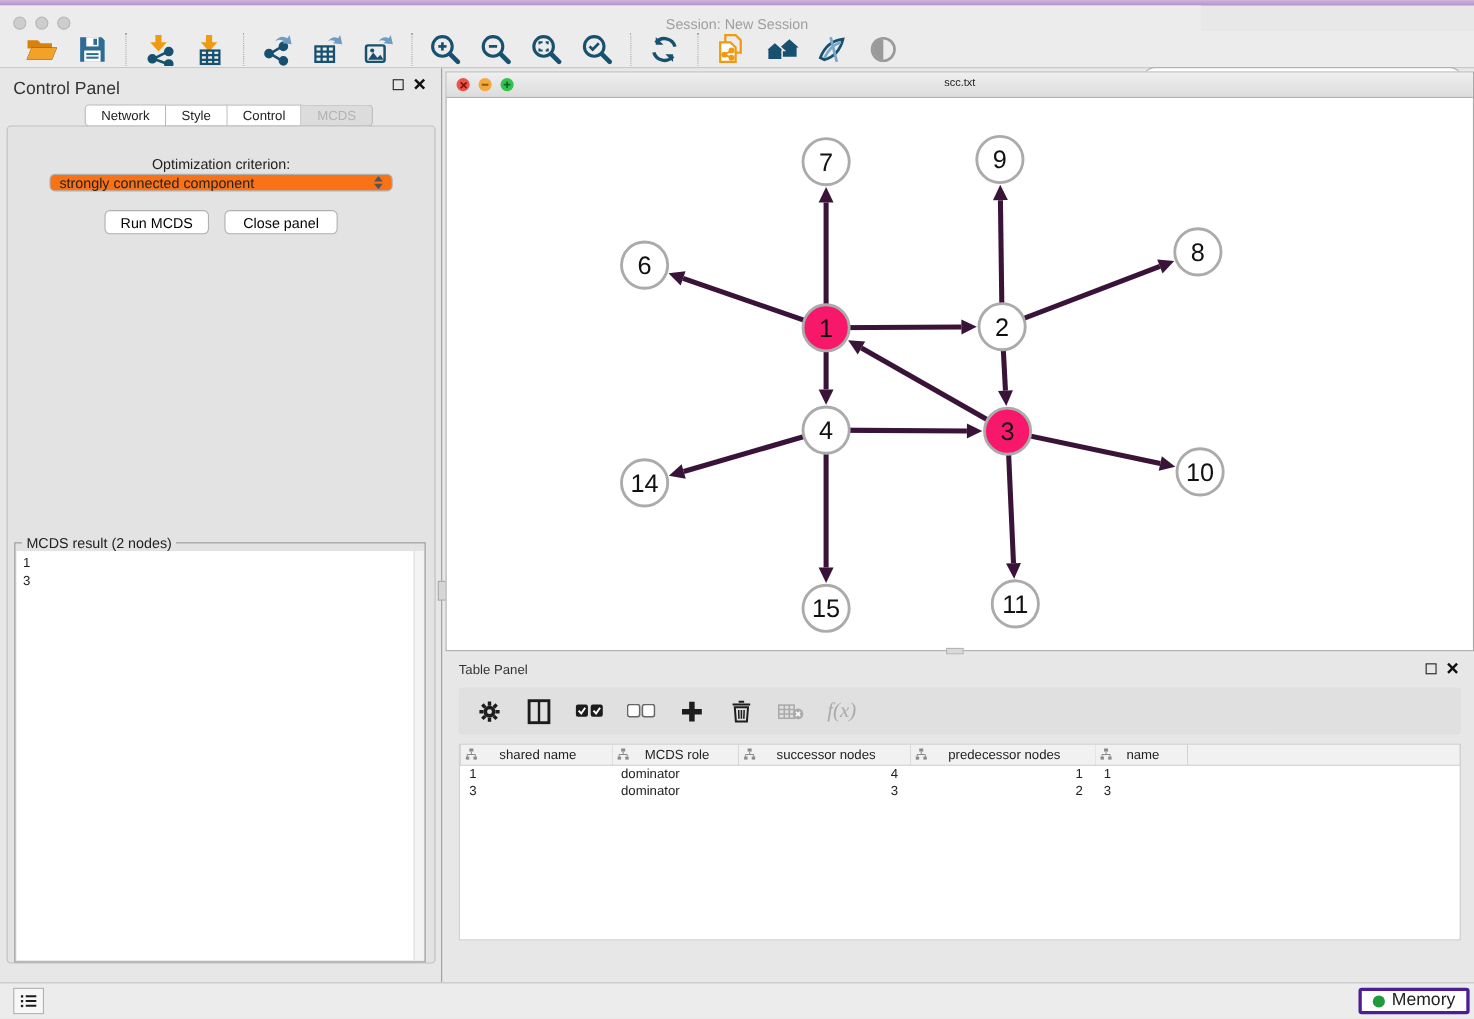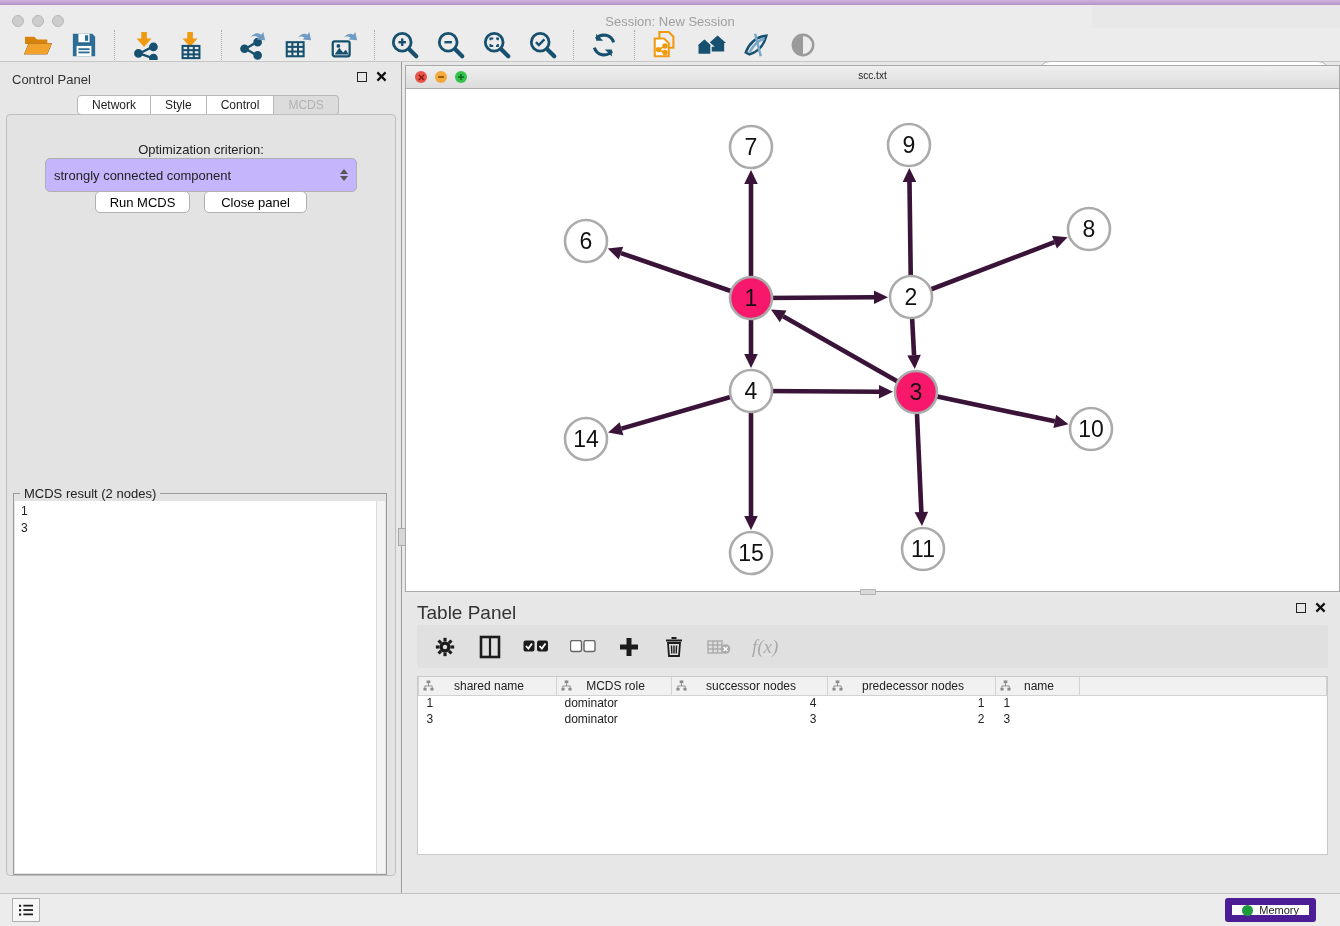--- a/index.html
+++ b/index.html
@@ -15,33 +15,33 @@
   #window-title { left:0; top:9px; width:1340px; text-align:center; color:#9f9f9f; font-size:13px; }
   #toolbar { left:0; top:28px; width:1340px; height:34px; background:#ececec; border-bottom:1px solid #c6c6c6; display:flex; align-items:center; padding-left:8px; }
   .tb-group { display:flex; align-items:center; gap:14px; padding:0 14px; }
   .tb-sep { width:1px; height:30px; border-left:1px dotted #a9a9a9; }
   .tb-btn { width:32px; height:30px; display:flex; align-items:center; justify-content:center; }
   #search-box { right:10px; top:33px; width:292px; height:24px; background:#fff; border:1px solid #b3b3b3; border-radius:12px; display:flex; align-items:center; padding-left:8px; position:absolute; }
   #search-input { border:none; outline:none; flex:1; height:20px; font-size:12px; background:transparent; }
 
   
   #control-panel { left:0; top:62px; width:402px; height:831px; background:#e7e7e7; border-right:1px solid #9c9c9c; }
-  #cp-header { left:12px; top:10px; font-size:13px; color:#333; position:absolute; }
+  #cp-header { left:12px; top:10px; font-size:16px; color:#333; position:absolute; }
   .win-btns { position:absolute; display:flex; gap:9px; align-items:center; }
   #cp-btns { right:14px; top:9px; }
   .float-btn { width:10px; height:10px; border:1.5px solid #222; background:transparent; }
   .close-x { width:11px; height:11px; }
   #cp-tabs { left:77px; top:33px; position:absolute; display:flex; }
   .seg-tab { height:20px; padding:0 14px; display:flex; align-items:center; background:#fff; border:1px solid #b9b9b9; border-left:none; font-size:12px; }
   .seg-tab:first-child { border-left:1px solid #b9b9b9; border-radius:4px 0 0 4px; }
   .seg-tab:last-child { border-radius:0 4px 4px 0; }
   .seg-tab.active { background:#dcdcdc; color:#b2b2b2; }
   #cp-body { left:6px; top:52px; width:390px; height:762px; background:#e3e3e3; border:1px solid #bfbfbf; border-radius:4px; position:absolute; }
   #opt-label { top:27px; width:100%; text-align:center; position:absolute; }
-  #criterion-select { left:38px; top:43px; width:312px; height:34px; background:#c4b5fd; border:1px solid #b0b0b0; border-radius:5px; position:absolute; display:flex; align-items:center; padding:0 8px; }
+  #criterion-select { left:38px; top:43px; width:312px; height:16px; background:#f97316; border:1px solid #b0b0b0; border-radius:5px; position:absolute; display:flex; align-items:center; padding:0 8px; }
   #criterion-select span.val { flex:1; }
   .stepper { display:flex; flex-direction:column; gap:2px; align-items:center; }
   .stepper i { width:0; height:0; border-left:4px solid transparent; border-right:4px solid transparent; display:block; }
   .stepper .up { border-bottom:5px solid #555; }
   .stepper .dn { border-top:5px solid #555; }
   .cp-btn { height:22px; background:#fff; border:1px solid #b0b0b0; border-radius:5px; position:absolute; font-size:13px; font-family:inherit; text-align:center; }
   #run-btn { left:88px; top:76px; width:95px; }
   #closepanel-btn { left:197px; top:76px; width:103px; }
   #mcds-group { left:6px; top:378px; width:374px; height:382px; border:1px solid #9a9a9a; position:absolute; background:#e3e3e3; }
   #mcds-legend { position:absolute; top:-8px; left:6px; background:#e3e3e3; padding:0 4px; font-size:13px; }
@@ -53,41 +53,41 @@
   #net-window { left:405px; top:65px; width:935px; height:527px; border:1px solid #a9a9a9; background:#fff; }
   #net-titlebar { left:0; top:0; width:100%; height:23px; background:linear-gradient(#efefef,#dcdcdc); border-bottom:1px solid #aaa; position:absolute; }
   #net-lights { left:9px; top:5px; position:absolute; display:flex; gap:8px; }
   .nl { width:12px; height:12px; border-radius:50%; display:flex; align-items:center; justify-content:center; }
   #net-title { left:0; top:4px; width:100%; text-align:center; font-size:10px; color:#222; position:absolute; }
   #graph-svg { position:absolute; left:0; top:23px; }
   #net-splitter { left:860px; top:589px; width:16px; height:6px; background:#d9d9d9; border:1px solid #b5b5b5; position:absolute; }
 
   
   #table-panel { left:405px; top:595px; width:935px; height:295px; background:#e7e7e7; }
-  #tp-header { left:12px; top:7px; font-size:19px; color:#333; position:absolute; }
+  #tp-header { left:12px; top:7px; font-size:12px; color:#333; position:absolute; }
   #tp-btns { right:14px; top:7px; }
   #tp-toolbar { left:12px; top:30px; width:911px; height:43px; background:#e0e0e0; border-radius:3px; position:absolute; display:flex; align-items:center; gap:21px; padding-left:16px; }
   .tp-tool { display:flex; align-items:center; justify-content:center; min-width:24px; height:28px; }
   #fx-label { font-family:Liberation Serif, serif; font-style:italic; font-size:19px; color:#aaa; }
   #table-wrap { left:12px; top:81px; width:911px; height:179px; background:#fff; border:1px solid #c9c9c9; position:absolute; overflow:hidden; }
   table { border-collapse:collapse; width:100%; table-layout:fixed; }
   th { height:18px; background:#f1f1f1; border:1px solid #d2d2d2; border-top:none; font-weight:normal; font-size:12px; padding:0; position:relative; }
   th .hdr-inner { display:flex; align-items:center; }
   th .hdr-icon { margin-left:4px; }
   th .hdr-label { flex:1; text-align:center; padding-right:12px; }
   td { height:16px; font-size:12px; padding:0 8px; white-space:nowrap; overflow:hidden; }
   td.num { text-align:right; padding-right:11px; }
   #tp-tabs { left:288px; top:271px; position:absolute; display:flex; }
   #tp-tabs .seg-tab { font-weight:bold; font-size:13px; }
   #tp-tabs .seg-tab.active { font-weight:normal; }
 
   
   #status-bar { left:0; top:893px; width:1340px; height:33px; background:#ececec; border-top:1px solid #c2c2c2; }
   #list-btn { left:12px; top:4px; width:28px; height:24px; background:#f7f7f7; border:1px solid #b0b0b0; position:absolute; display:flex; align-items:center; justify-content:center; }
-  #memory-btn { right:24px; top:4px; height:24px; background:#fff; border:7px solid #4c1d95; border-radius:3px; position:absolute; display:flex; align-items:center; gap:6px; padding:0 10px; font-size:11px; }
+  #memory-btn { right:4px; top:4px; height:24px; background:#fff; border:3px solid #4c1d95; border-radius:3px; position:absolute; display:flex; align-items:center; gap:6px; padding:0 10px; font-size:16px; }
   #memory-dot { width:11px; height:11px; border-radius:50%; background:#1f9a3c; }
   svg { display:block; }
 </style>
 </head>
 <body>
 
 <div class="abs" id="desktop-strip"></div>
 
 <div class="abs" id="titlebar">
   <div class="abs" id="titlebar-lights">

